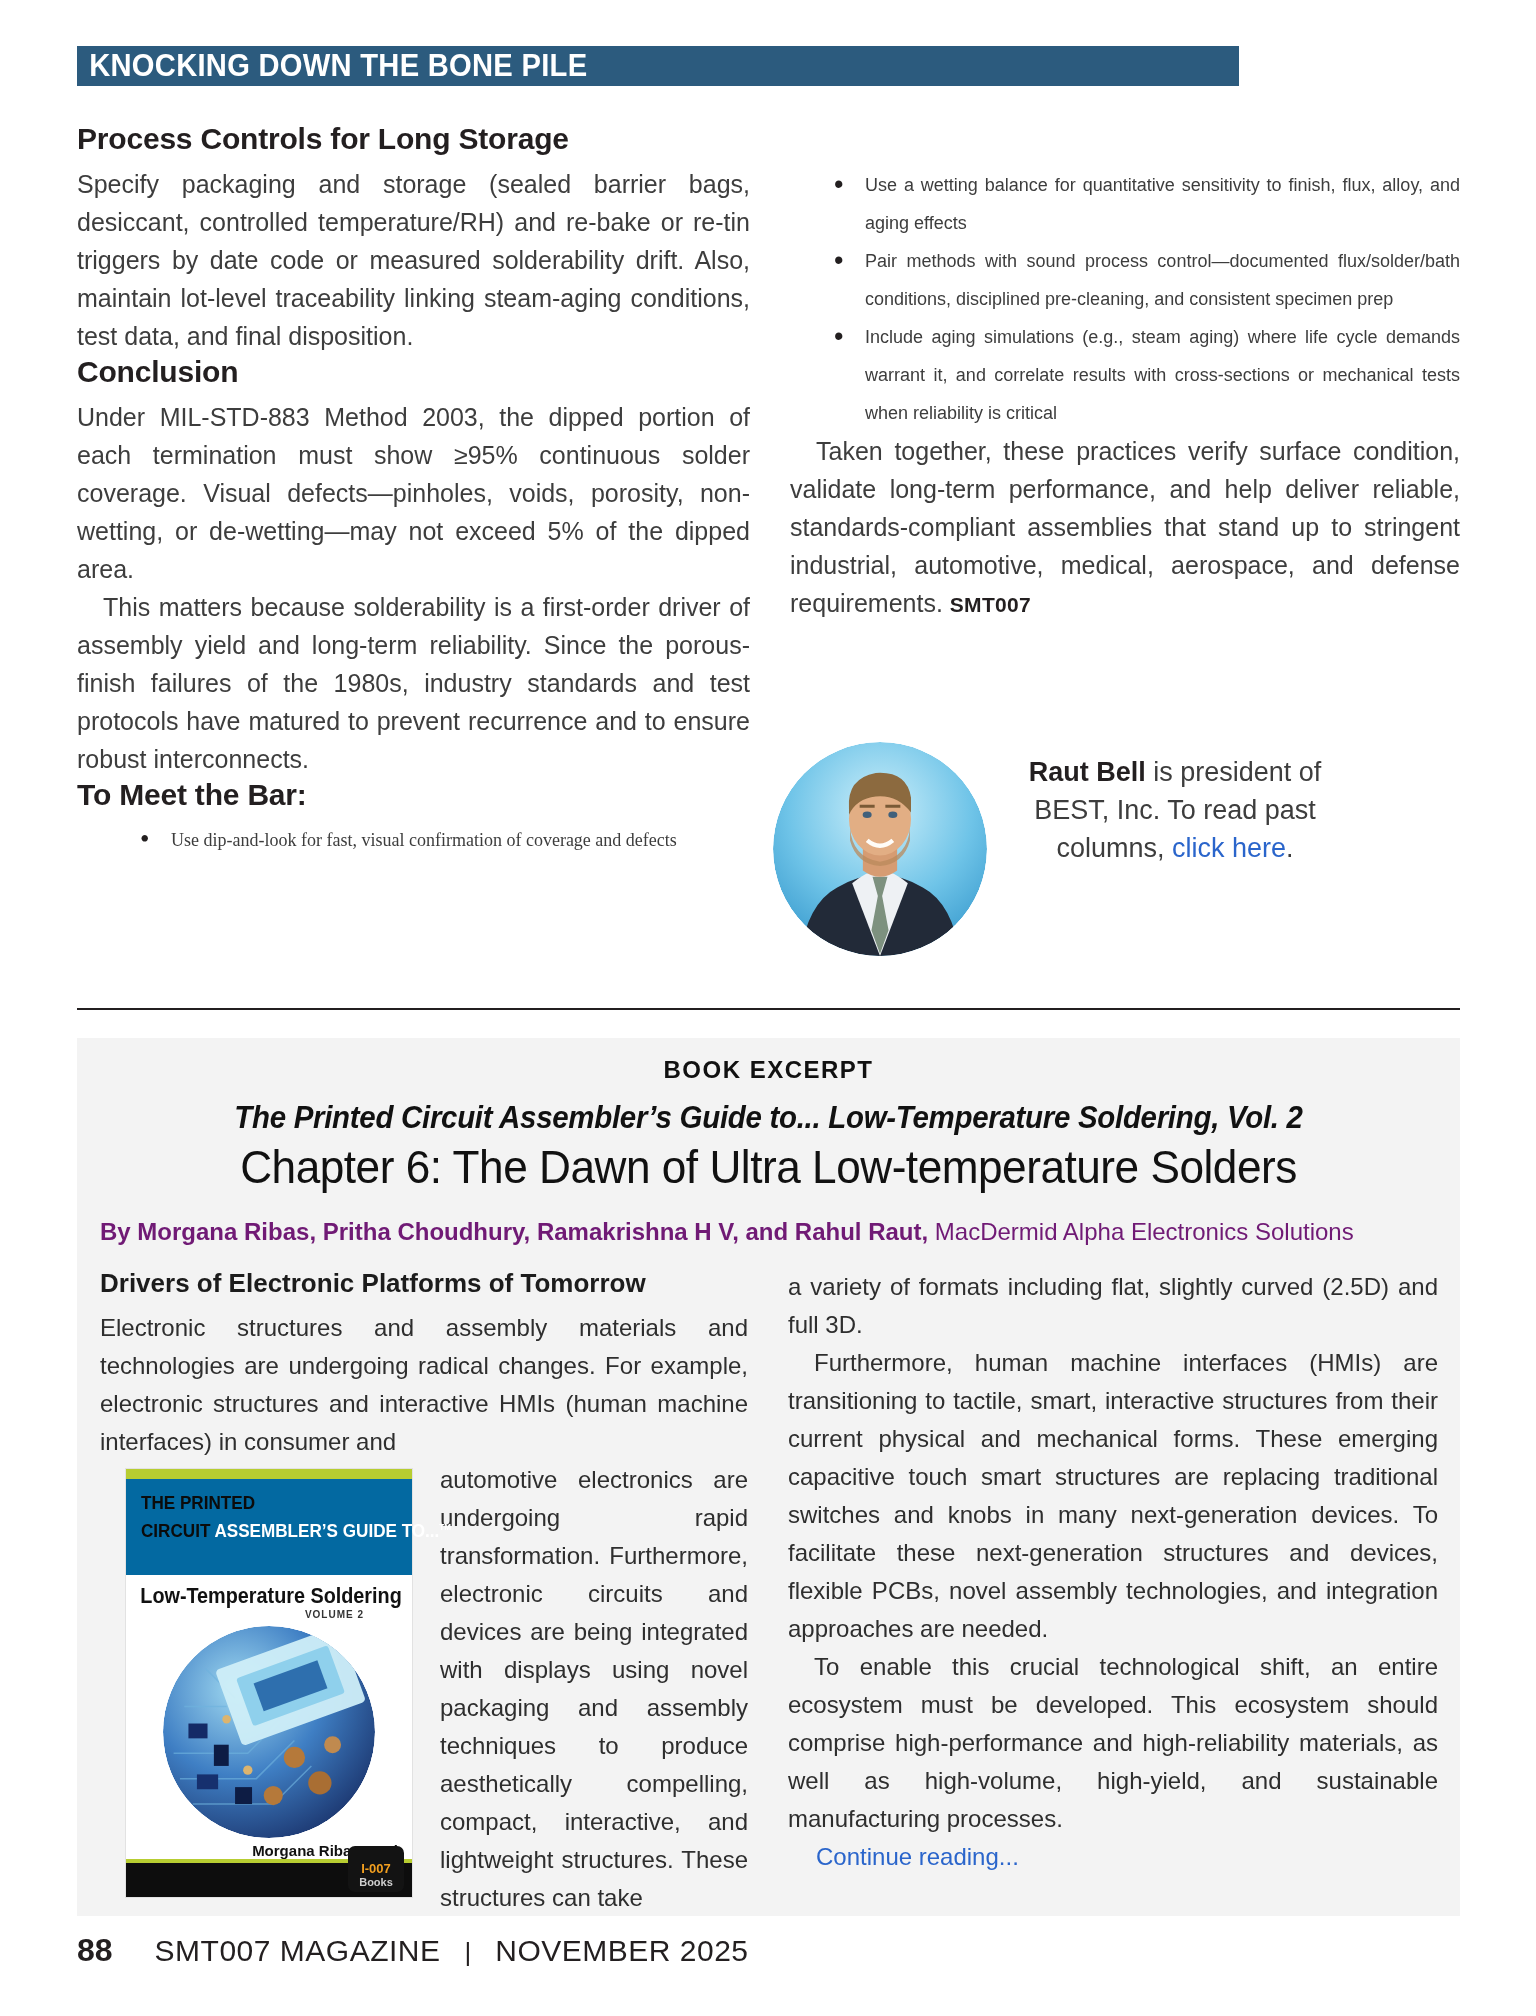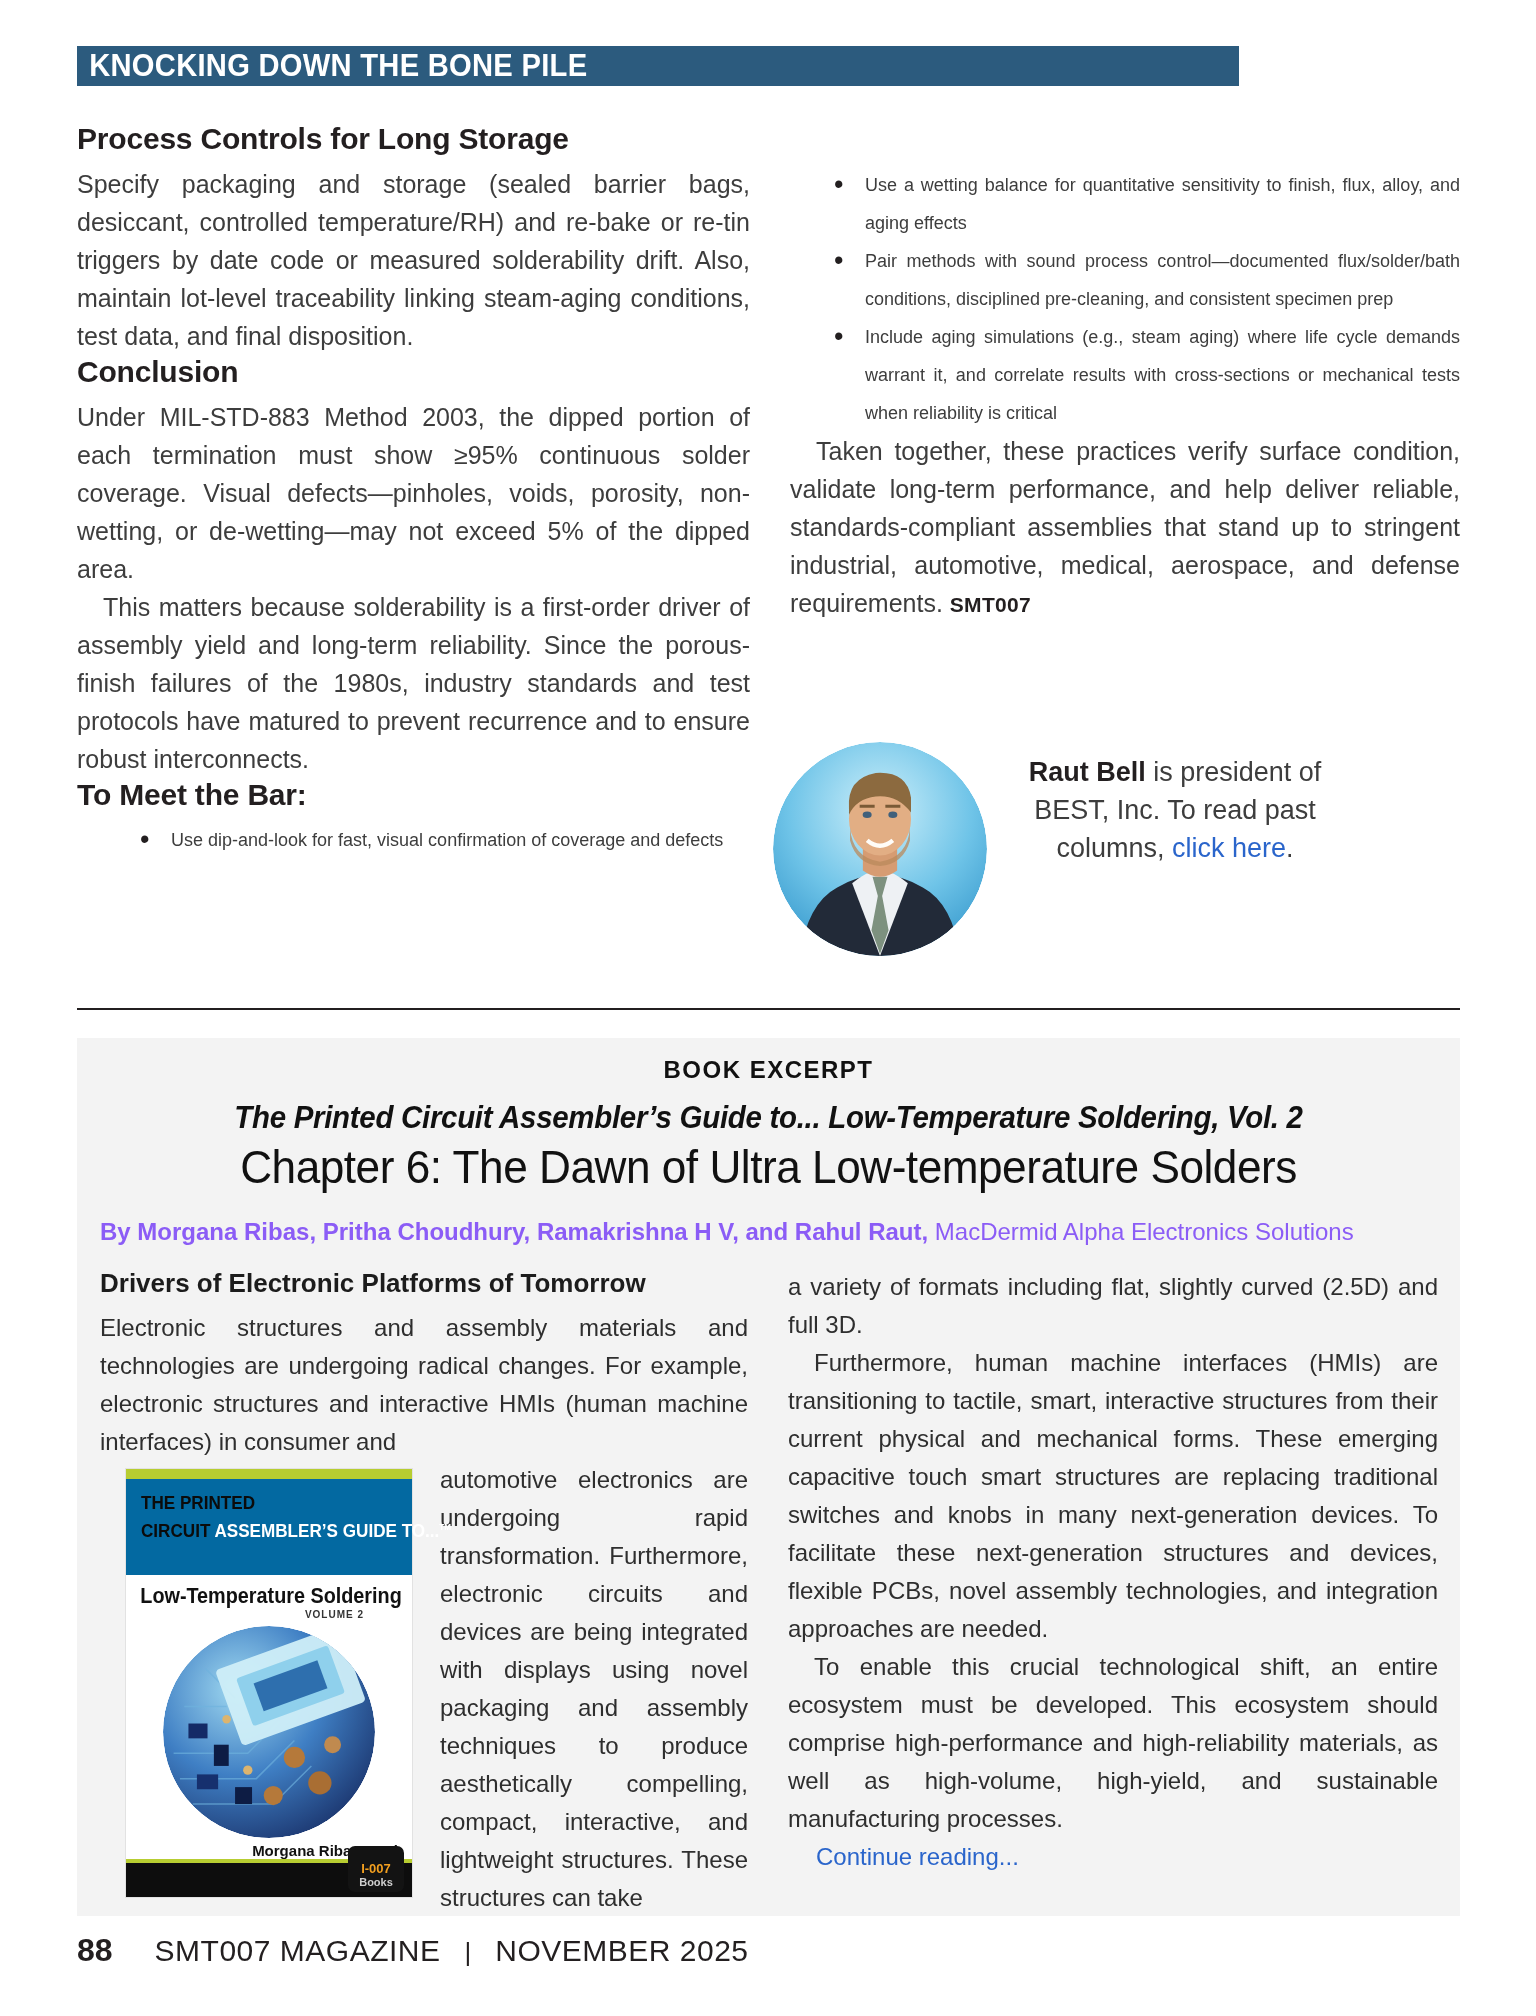--- a/index.html
+++ b/index.html
@@ -17,21 +17,21 @@
   .colR{position:absolute;left:790px;top:122px;width:670px;}
   .colR .pad{height:44px;}
   h2.art{font-size:30px;font-weight:800;color:#231f20;margin:0 0 9px 0;letter-spacing:-.2px;}
   .art p,.bodytext{font-size:25px;line-height:38px;color:#3d3d3d;text-align:justify;margin:0;}
   .gap{margin-top:27px;}
   .indent{text-indent:26px;}
   ul.blist{margin:0;padding:0;list-style:none;}
   ul.blist li{position:relative;font-size:18px;line-height:38px;color:#3d3d3d;text-align:justify;margin:0;}
   ul.rb li{padding-left:75px;}
   ul.rb li::before{content:"•";position:absolute;left:44px;top:-1px;color:#231f20;font-size:27px;}
-  ul.lb li{padding-left:94px;}
+  ul.lb li{padding-left:94px;font-family:Liberation Serif, serif;}
   ul.lb li::before{content:"•";position:absolute;left:63px;top:-1px;color:#231f20;font-size:27px;}
   .closing{margin-top:13px;}
   .tag{font-size:21px;font-weight:700;color:#231f20;letter-spacing:.3px;}
 
   
   .author-photo{position:absolute;left:773px;top:742px;width:214px;height:214px;border-radius:50%;overflow:hidden;}
   .author-photo svg{display:block;width:100%;height:100%;}
   .author-text{position:absolute;left:995px;top:753px;width:360px;text-align:center;
                font-size:27px;line-height:38px;color:#3d3d3d;}
   .author-text b{color:#231f20;}
@@ -40,21 +40,21 @@
   
   .rule{position:absolute;left:77px;top:1008px;width:1383px;height:2px;background:#231f20;}
 
   
   .excerpt{position:absolute;left:77px;top:1038px;width:1383px;height:878px;background:#f3f3f3;}
   .kicker{margin:18px 0 0 0;text-align:center;font-size:24px;font-weight:700;letter-spacing:1.5px;color:#111111;}
   .series{margin:16px 0 0 0;text-align:center;font-size:31px;font-style:italic;font-weight:700;
           color:#111111;transform:scaleX(.95);letter-spacing:-.3px;}
   .chapter{margin:4px 0 0 0;text-align:center;font-size:46px;font-weight:400;color:#111111;
           transform:scaleX(.96);letter-spacing:-.5px;}
-  .byline{margin:24px 0 12px 23px;font-size:24px;color:#8b5cf6;}
+  .byline{margin:24px 0 12px 23px;font-size:24px;color:#701a75;}
   .byline b{font-weight:700;}
   .ex-cols{position:relative;margin-top:22px;height:640px;}
   .exl{position:absolute;left:23px;top:0;width:648px;}
   .exr{position:absolute;left:711px;top:0;width:650px;}
   .exl h3{font-size:26px;font-weight:700;color:#1c1c1c;margin:0 0 10px 0;}
   .ex-p{font-size:24px;line-height:38px;color:#2e2e2e;text-align:justify;margin:0;}
   .readlink{display:block;font-size:24px;line-height:38px;color:#2a65cb;text-indent:28px;text-decoration:none;cursor:pointer;}
   .wrap{position:relative;min-height:448px;}
   .wrap-text{margin-left:340px;width:308px;}
 

